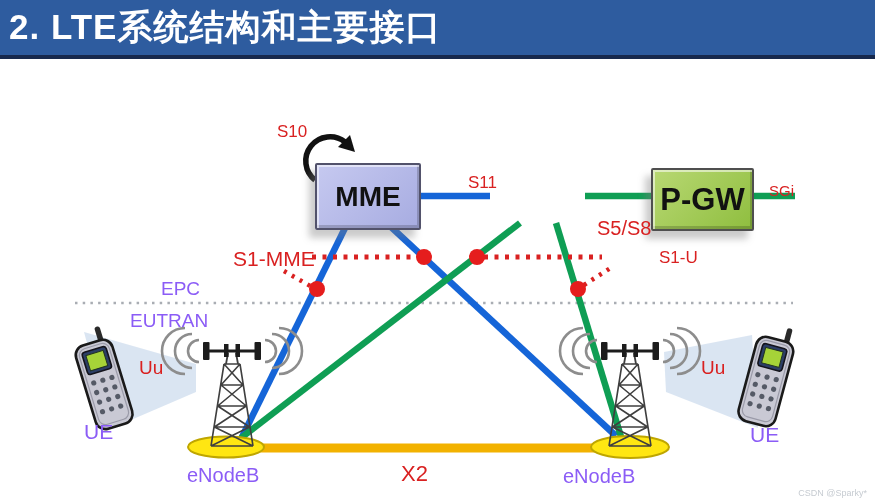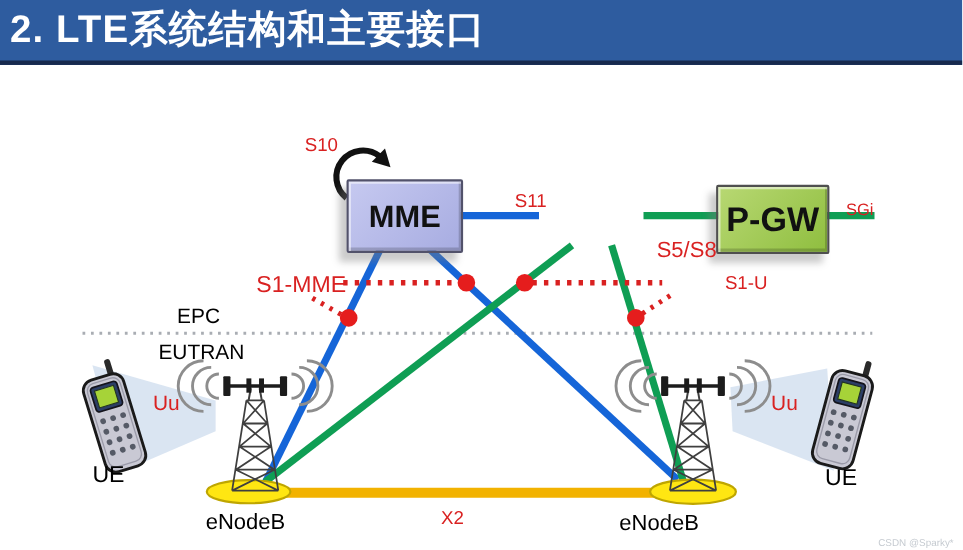--- a/index.html
+++ b/index.html
@@ -20,36 +20,36 @@
         box-shadow:inset 2px 2px 0 rgba(255,255,255,.55), inset -2px -3px 0 rgba(0,0,0,.18);}
   #node-mme{left:315px;top:163px;width:102px;height:63px;background:linear-gradient(135deg,#c6c9f0,#a7ace1);
         border:2px solid #52526b;font-size:28px;}
   #node-sgw{left:487px;top:163px;width:101px;height:60px;background:linear-gradient(135deg,#b8d873,#8fbe3f);
         border:2px solid#4f4f4f;font-size:27px;}
   #node-pgw{left:651px;top:168px;width:99px;height:59px;background:linear-gradient(135deg,#b8d873,#8fbe3f);
         border:2px solid #4f4f4f;font-size:31px;}
   
   .lbl{position:absolute;font-weight:normal;z-index:4;white-space:nowrap;}
   .red{color:#d92121;}
-  .blk{color:#000000;}
+  .blk{color:#8b5cf6;}
   #lbl-s10{left:277px;top:122px;font-size:17px;}
   #lbl-s11{left:435px;top:173px;font-size:17px;margin-left:33px;}
   #lbl-s5s8{left:597px;top:169px;font-size:20px;margin-top:48px;}
   #lbl-sgi{left:769px;top:182px;font-size:15px;}
   #lbl-s1mme{left:233px;top:247px;font-size:21px;}
   #lbl-s1u{left:611px;top:248px;font-size:17px;margin-left:48px;}
   #lbl-epc{left:161px;top:278px;font-size:19px;}
-  #lbl-eutran{left:144px;top:310px;font-size:19px;}
+  #lbl-eutran{left:130px;top:310px;font-size:19px;}
   #lbl-uu-left{left:139px;top:357px;font-size:19px;}
   #lbl-uu-right{left:701px;top:357px;font-size:19px;}
   #lbl-ue-left{left:84px;top:420px;font-size:21px;}
   #lbl-ue-right{left:750px;top:423px;font-size:21px;}
   #lbl-enb-left{left:187px;top:464px;font-size:20px;}
   #lbl-enb-right{left:563px;top:465px;font-size:20px;}
-  #lbl-x2{left:401px;top:461px;font-size:17px;}
+  #lbl-x2{left:401px;top:461px;font-size:22px;}
   #watermark{position:absolute;right:8px;bottom:2px;font-size:9px;font-weight:normal;
         color:#c6cbd1;z-index:4;margin-left:40px;}
 </style>
 </head>
 <body>
 
 <div id="canvas">
 
   <svg id="diagram" width="875" height="500" viewBox="0 0 875 500">
     <defs>

